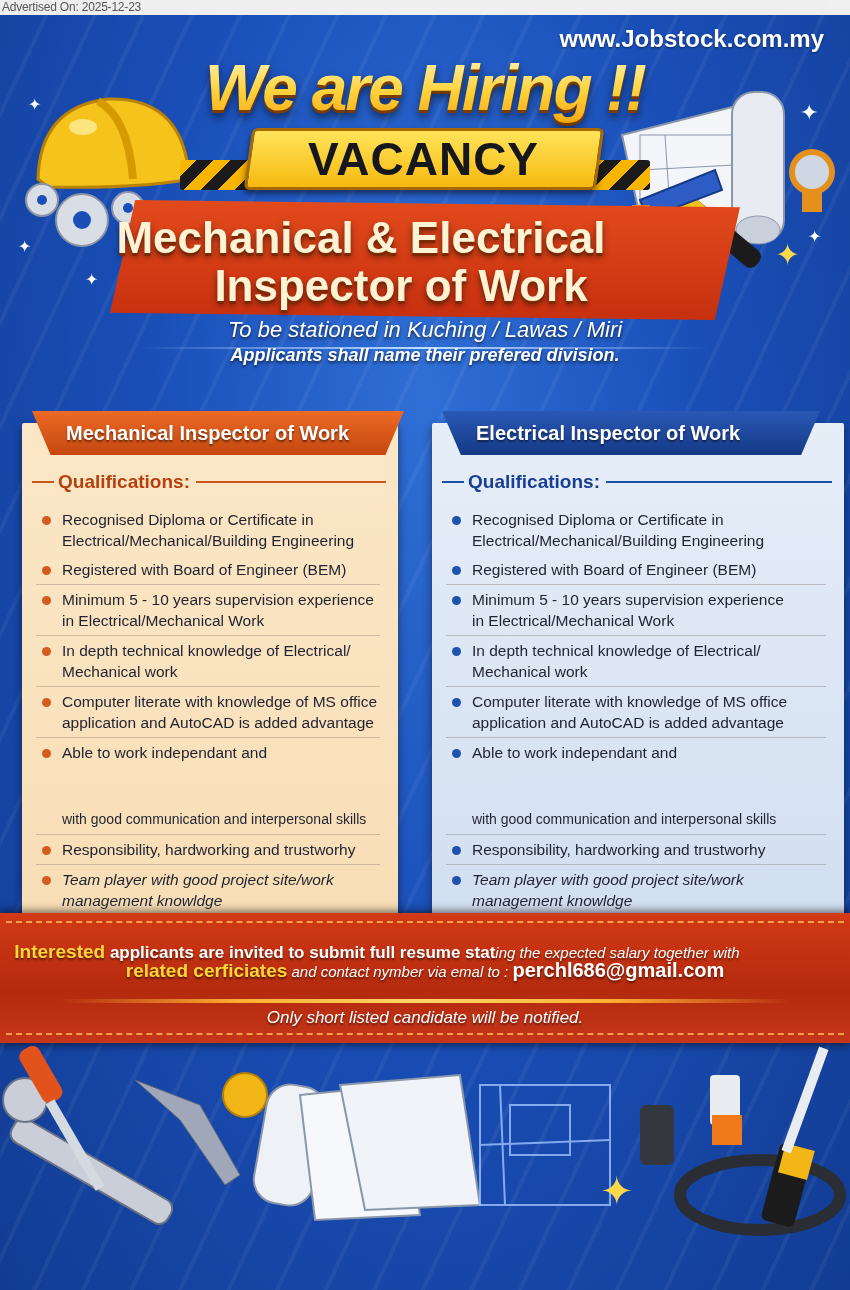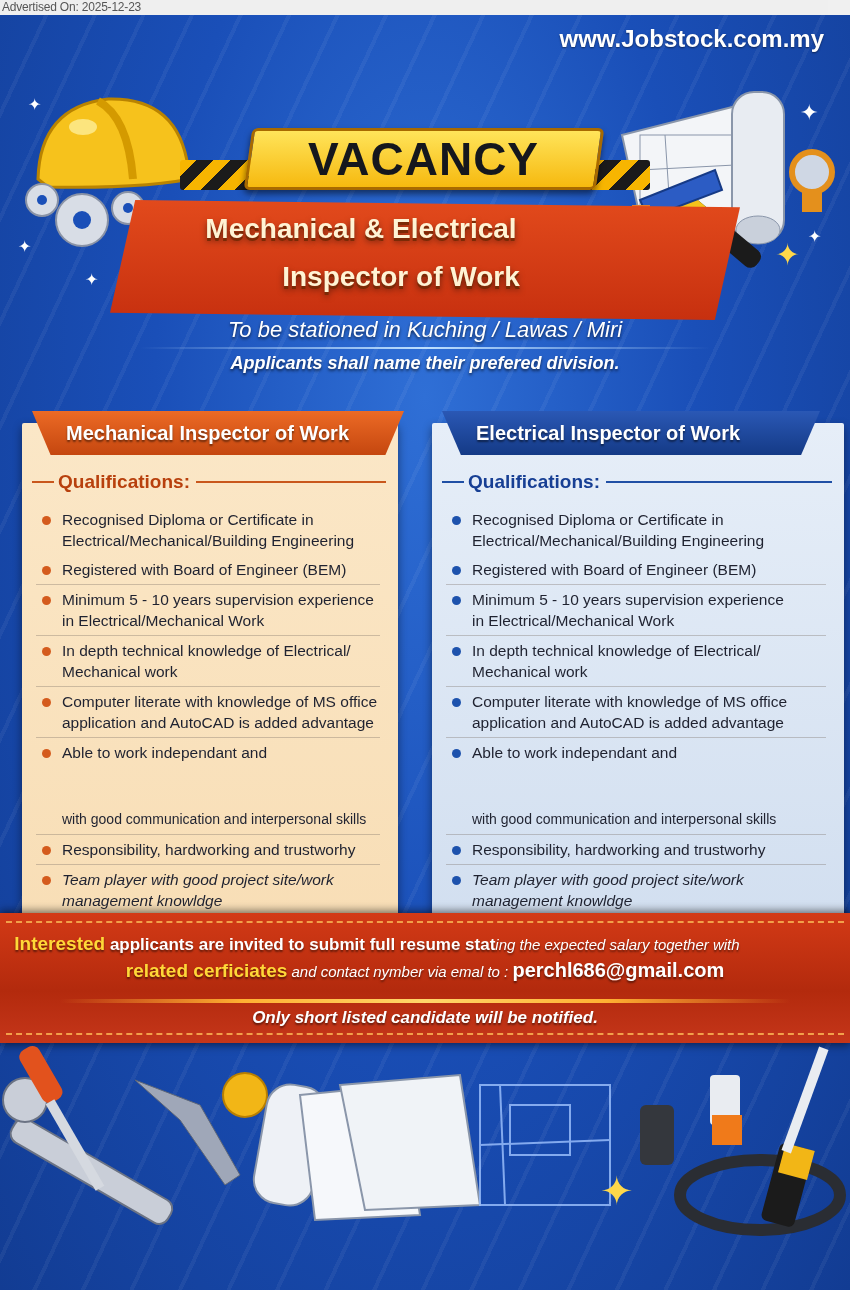--- a/index.html
+++ b/index.html
@@ -19,27 +19,27 @@
     filter: drop-shadow(0 3px 0 #7a3b00) drop-shadow(0 4px 4px rgba(0,0,0,.5)); }
 
   .vac-stripes { position: absolute; left: 180px; width: 470px; top: 145px; height: 30px;
     background: repeating-linear-gradient(135deg, #f7b500 0 12px, #1b1b1b 12px 24px); border-radius: 3px; }
   .vacancy { position: absolute; left: 248px; top: 113px; width: 352px; height: 62px; background: linear-gradient(#ffe45a, #f6b90f); border: 3px solid #a86a00; transform: skewX(-8deg); border-radius: 6px; box-shadow: 0 4px 6px rgba(0,0,0,.5); display: flex; align-items: center; justify-content: center; }
   .vacancy span { transform: skewX(8deg); font-size: 46px; font-weight: bold; color: #15171d; letter-spacing: 1px; }
 
   .banner { position: absolute; left: 110px; width: 630px; top: 185px; height: 120px;
     background: linear-gradient(#e24a1c, #c7300f); box-shadow: 0 6px 10px rgba(0,0,0,.4);
     clip-path: polygon(4% 0, 100% 6%, 96% 100%, 0 94%); }
-  .title1, .title2 { position: absolute; left: 0; width: 722px; text-align: center; font-weight: bold; font-size: 28px; color: #fff3d4; text-shadow: 0 3px 0 #7b2a06, 0 4px 6px rgba(0,0,0,.5); }
+  .title1, .title2 { position: absolute; left: 0; width: 722px; text-align: center; font-weight: bold; font-size: 44px; color: #fff3d4; text-shadow: 0 3px 0 #7b2a06, 0 4px 6px rgba(0,0,0,.5); }
   .title1 { top: 198px; }
   .title2 { top: 246px; margin-left: 40px; }
 
   .station { position: absolute; left: 0; width: 850px; top: 302px; text-align: center; color: #fff; font-size: 22px; font-weight: normal; font-style: italic; text-shadow: 0 2px 3px rgba(0,0,0,.6); }
   .station-line { position: absolute; left: 140px; width: 570px; top: 332px; height: 2px; background: linear-gradient(90deg, transparent, #bfe0ff, transparent); }
-  .prefer { position: absolute; left: 0; width: 850px; top: 338px; text-align: center; color: #fff; font-size: 18px; font-weight: bold; font-style: italic; text-shadow: 0 2px 3px rgba(0,0,0,.6); }
+  .prefer { position: absolute; left: 0; width: 850px; top: 330px; text-align: center; color: #fff; font-size: 18px; font-weight: bold; font-style: italic; text-shadow: 0 2px 3px rgba(0,0,0,.6); }
 
   .panel { position: absolute; top: 408px; height: 502px; border-radius: 2px; box-shadow: 0 4px 10px rgba(0,0,0,.45); }
   .panel.mech { left: 22px; width: 376px; background: linear-gradient(#fbe7c7, #f8deb6); }
   .panel.elec { left: 432px; width: 412px; background: linear-gradient(#e6eef8, #d2dff0); }
   .tab { position: absolute; top: -12px; left: 10px; height: 44px; display: flex; align-items: center; padding: 0 34px; font-size: 20px; font-weight: bold; color: #fff; text-shadow: 0 2px 2px rgba(0,0,0,.5); clip-path: polygon(0 0, 100% 0, 95% 100%, 5% 100%); }
   .mech .tab { width: 372px; background: linear-gradient(#ec6a25, #c5470f); }
   .elec .tab { width: 378px; background: linear-gradient(#2a58b5, #143a86); }
   .qual { position: absolute; top: 48px; left: 10px; right: 12px; display: flex; align-items: center; font-size: 19px; font-weight: bold; }
   .qual .dash { width: 22px; height: 2px; margin-right: 4px; }
   .qual .rule { flex: 1; height: 2px; margin-left: 6px; }
@@ -51,27 +51,27 @@
   .item:nth-child(1) { border-bottom: none; }
   .item:last-child { border-bottom: none; font-style: italic; }
   .item .dot { position: absolute; left: 6px; top: 11px; width: 9px; height: 9px; border-radius: 50%; }
   .mech .dot { background: #d45b1d; }
   .elec .dot { background: #1d52ad; }
   .item .small { font-size: 14px; margin-top: 46px; }
 
   .cta { position: absolute; left: 0; top: 898px; width: 850px; height: 130px; background: linear-gradient(#d33a16, #b32a0d 60%, #c5361a); box-shadow: 0 -3px 8px rgba(0,0,0,.4), 0 3px 8px rgba(0,0,0,.4); }
   .cta .stitch { position: absolute; left: 6px; right: 6px; height: 0; border-top: 2px dashed #f2a04a; }
   .cta .stitch.t { top: 8px; } .cta .stitch.b { bottom: 8px; }
-  .cta .l1 { position: absolute; top: 20px; left: 0; width: 754px; text-align: center; color: #fff; font-size: 17px; font-weight: bold; text-shadow: 0 2px 2px rgba(0,0,0,.5); white-space: nowrap; }
+  .cta .l1 { position: absolute; top: 28px; left: 0; width: 754px; text-align: center; color: #fff; font-size: 17px; font-weight: bold; text-shadow: 0 2px 2px rgba(0,0,0,.5); white-space: nowrap; }
   .cta .l2 { position: absolute; top: 46px; left: 0; width: 850px; text-align: center; color: #fff; font-size: 17px; text-shadow: 0 2px 2px rgba(0,0,0,.5); white-space: nowrap; }
   .cta .yel { color: #ffd838; font-weight: bold; font-size: 19px; }
   .cta .it { font-style: italic; font-weight: normal; font-size: 15px; }
   .cta .email { font-weight: bold; font-size: 20px; }
   .cta .glow { position: absolute; top: 86px; left: 60px; right: 60px; height: 4px; background: linear-gradient(90deg, transparent, #ffb032, #ffd66a, #ffb032, transparent); }
-  .cta .l3 { position: absolute; top: 95px; left: 0; width: 850px; text-align: center; color: #fff; font-size: 17px; font-weight: bold; font-style: italic; text-shadow: 0 2px 2px rgba(0,0,0,.5); }
+  .cta .l3 { position: absolute; top: 95px; left: 0; width: 850px; text-align: center; color: #fff; font-size: 17px; font-weight: normal; font-style: italic; text-shadow: 0 2px 2px rgba(0,0,0,.5); }
 
   
   .deco { position: absolute; }
   .star { position: absolute; color: #fff; font-size: 16px; }
   .star.gold { color: #ffd84a; font-size: 30px; }
   svg { display: block; }
 </style>
 </head>
 <body>
 
@@ -123,20 +123,21 @@
       <ellipse cx="138" cy="140" rx="22" ry="14" fill="#c9d0db" stroke="#8a96aa"></ellipse>
       <rect x="60" y="95" width="110" height="20" rx="8" fill="#1b1b1b" transform="rotate(40 60 95)"></rect>
       <rect x="60" y="95" width="40" height="20" rx="4" fill="#f4c21c" transform="rotate(40 60 95)"></rect>
       <polygon points="20,110 95,80 102,100 28,128" fill="#2c5cc4" stroke="#163a86" stroke-width="2"></polygon>
       <rect x="12" y="115" width="18" height="16" fill="#e47a2a"></rect>
       <circle cx="192" cy="82" r="20" fill="#cfd7e4" stroke="#e4901c" stroke-width="6"></circle>
       <rect x="182" y="102" width="20" height="20" fill="#e4901c"></rect>
     </svg>
   </div>
 
+  <div class="hiring">We are Hiring !!</div>
 
   <div class="vac-stripes"></div>
   <div class="vacancy">
     <span>VACANCY</span>
   </div>
 
   <div class="banner"></div>
   <div class="title1">Mechanical &amp; Electrical</div>
   <div class="title2">Inspector of Work</div>
 

